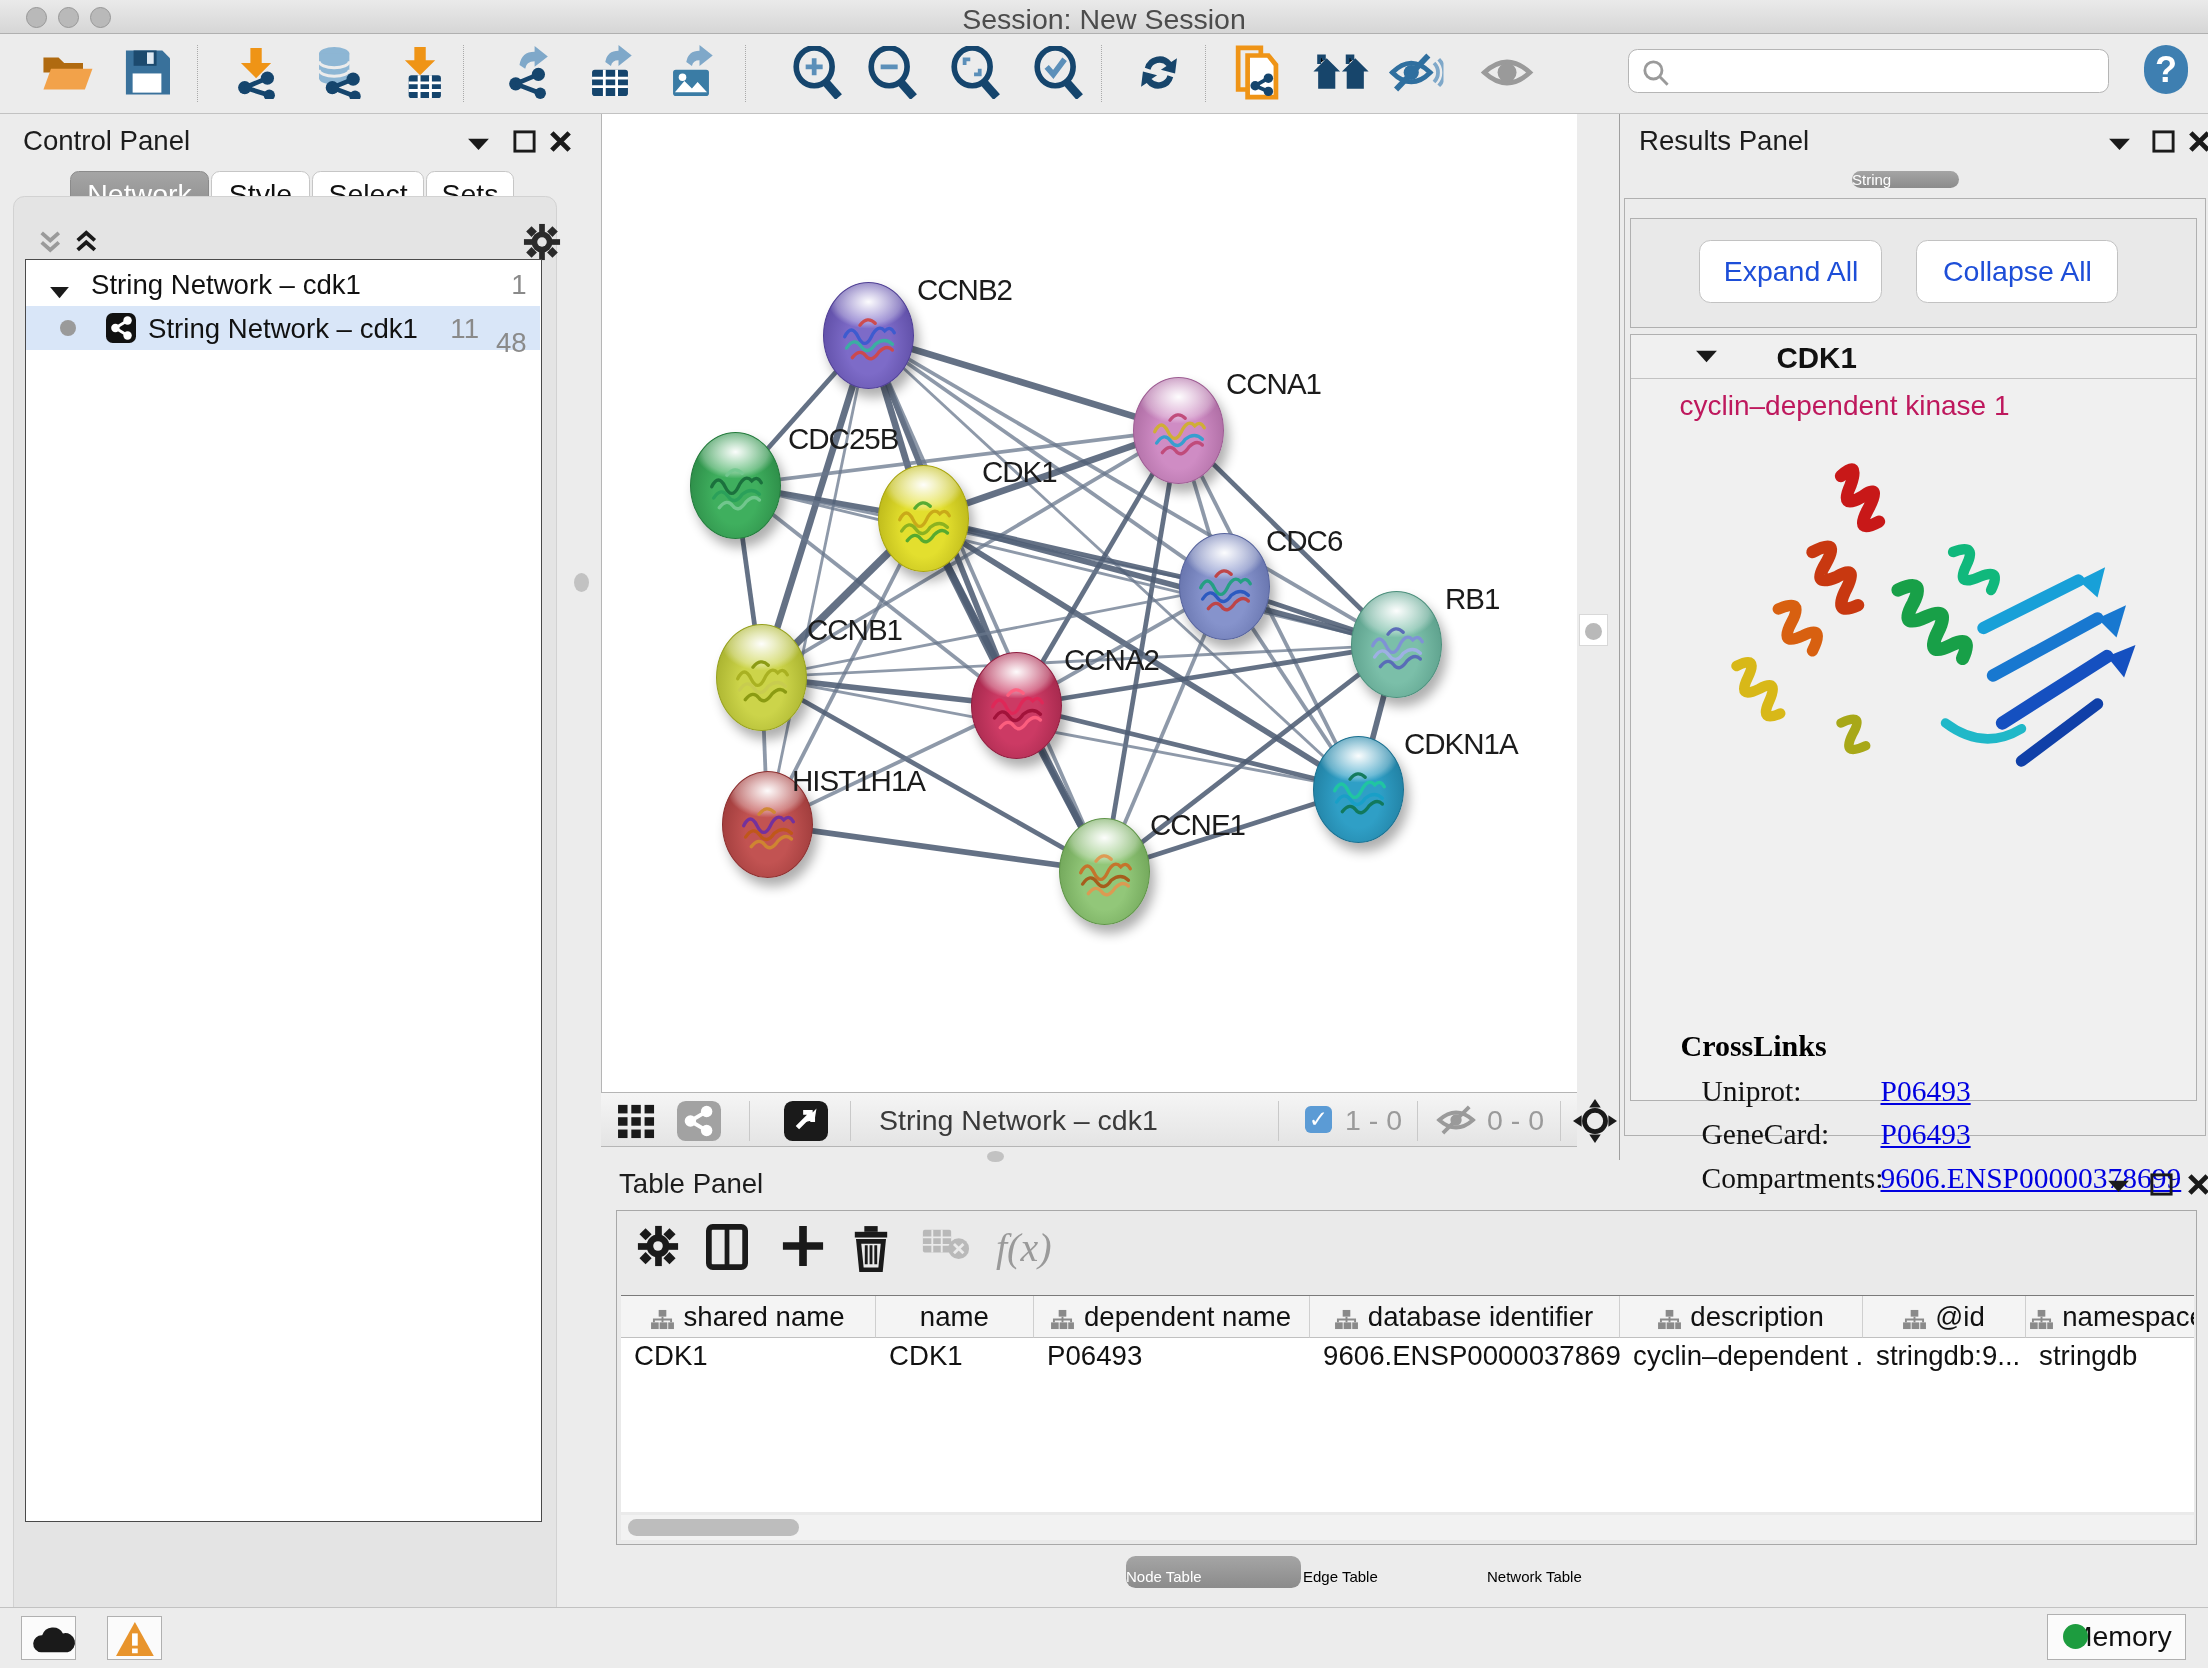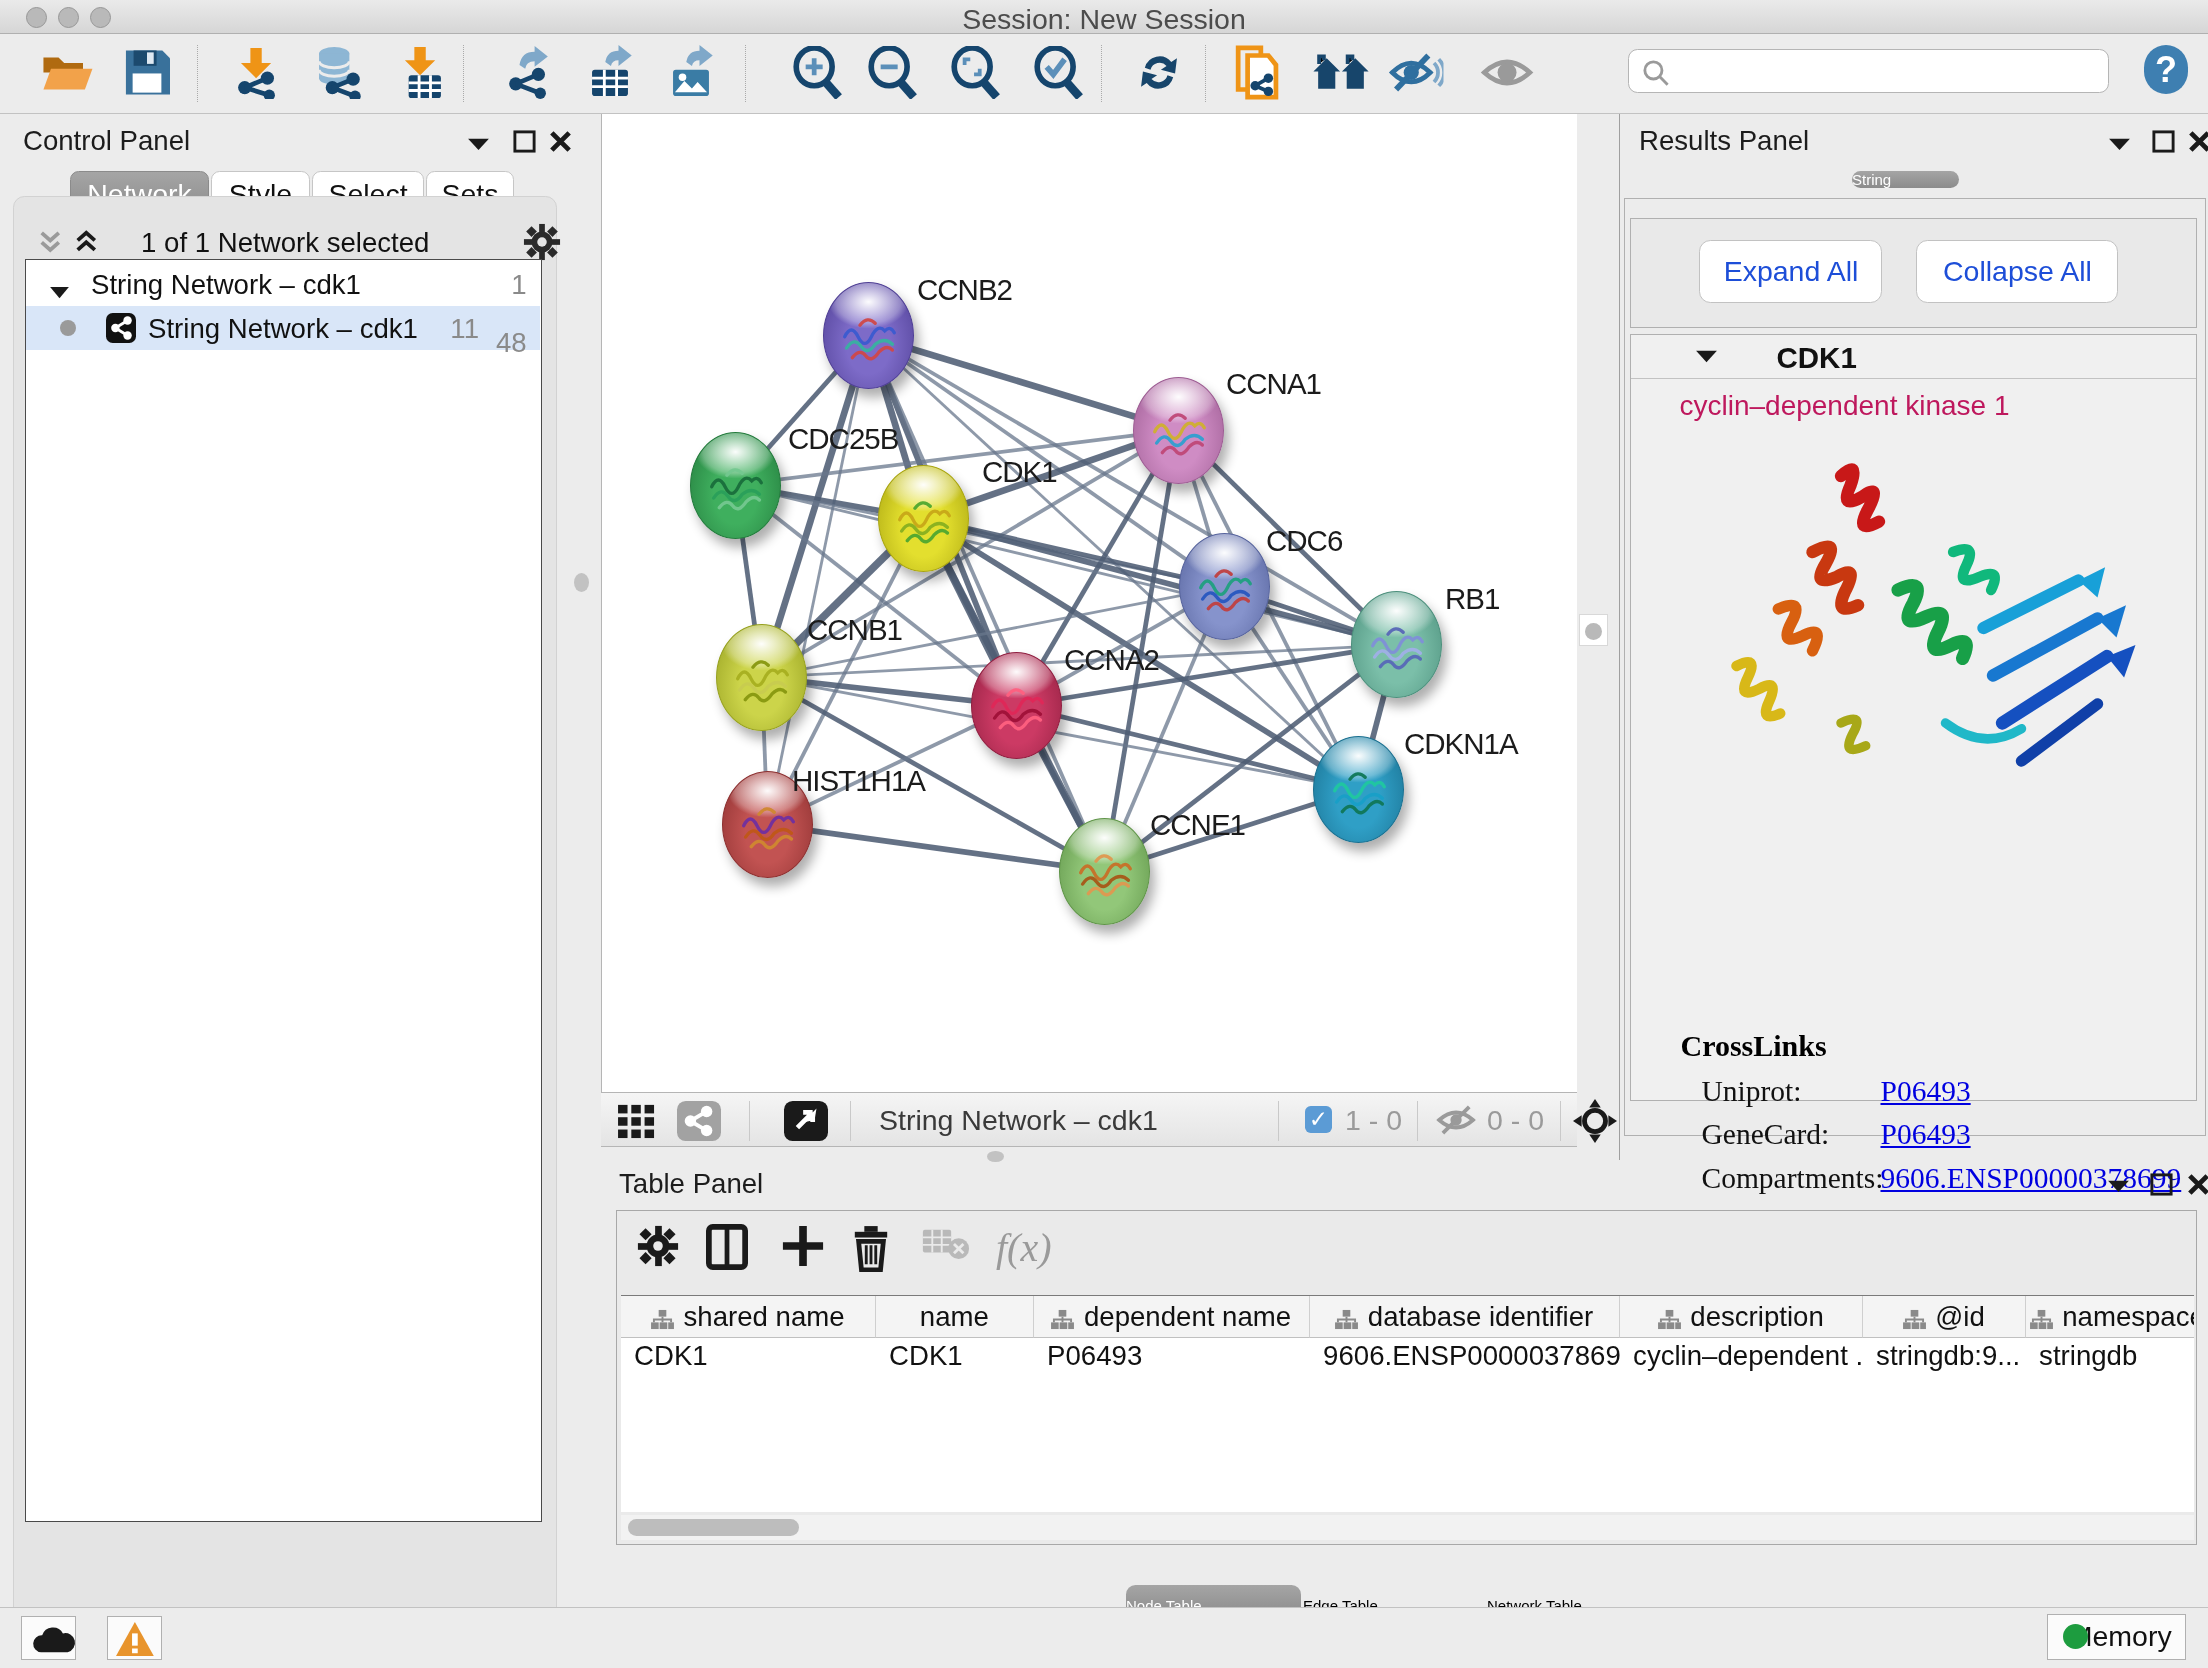--- a/index.html
+++ b/index.html
@@ -106,21 +106,21 @@
   #tbl { position:absolute; left:3.8px; top:84px; width:1573px; height:217px; background:#fff;
     border-top:1.9px solid #7a7a7a; overflow:hidden; }
   .th-cell { position:absolute; top:0; height:42px; background:#f4f4f4; border-right:1px solid #cfcfcf;
     border-bottom:1px solid #c0c0c0; font-size:27.6px; color:#111; }
   .th-inner { position:absolute; left:0; right:0; top:4.8px; text-align:center; }
   .th-inner svg { vertical-align:-3.8px; margin-right:9.5px; }
   .td-cell { position:absolute; top:44px; height:38px; font-size:27.6px; color:#111; padding-left:13.3px;
     white-space:nowrap; overflow:hidden; }
   #tp-scroll { position:absolute; left:3.8px; top:304px; width:1573px; height:25px; background:#f2f2f2; }
   #tp-thumb { position:absolute; left:7.6px; top:3.8px; width:171px; height:17px; background:#bdbdbd; border-radius:8.6px; }
-  #tp-tabs .tab { line-height:42px; height:32px;margin-top:29px; }
+  #tp-tabs .tab { line-height:42px; height:32px; }
 
   
   #statusbar { position:absolute; left:0; top:1607px; width:2208px; height:61px;
     background:#ececec; border-top:1px solid #c2c2c2; }
   .sb-btn { position:absolute; top:7.6px; width:55px; height:44px; background:#fbfbfb;
     border:1.9px solid #b0b0b0; cursor:pointer; }
   #memory-btn { position:absolute; left:2047px; top:5.7px; width:139px; height:46px;
     background:#fbfbfb; border:1.9px solid #b0b0b0; font-size:28.5px; color:#111;
     text-align:right; line-height:42px; padding-right:13.3px; cursor:pointer; }
   #memory-dot { position:absolute; left:15px; top:9.5px; width:25px; height:25px;
@@ -324,21 +324,20 @@
       <span class="ph-btn" style="left:23px; top:7.6px"><svg width="28.5" height="28.5" viewBox="0 0 30 30">
             <g stroke="#9a9a9a" stroke-width="4" fill="none">
               <path d="M6 4 l9 8 9 -8 M6 14 l9 8 9 -8"></path>
             </g>
           </svg></span>
       <span class="ph-btn" style="left:59px; top:7.6px"><svg width="28.5" height="28.5" viewBox="0 0 30 30">
             <g stroke="#1a1a1a" stroke-width="4" fill="none">
               <path d="M6 12 l9 -8 9 8 M6 22 l9 -8 9 8"></path>
             </g>
           </svg></span>
-      <div class="txt">1 of 1 Network selected</div>
       <span class="ph-btn" style="left:510px; top:1.9px">
         <svg width="38" height="38" viewBox="0 0 40 40">
             <g fill="#2a2a2a">
               <circle cx="20" cy="20" r="11"></circle>
               <g id="teeth">
                 <rect x="17" y="1" width="6" height="10"></rect>
                 <rect x="17" y="29" width="6" height="10"></rect>
                 <rect x="1" y="17" width="10" height="6"></rect>
                 <rect x="29" y="17" width="10" height="6"></rect>
                 <rect x="5" y="5" width="8" height="8" transform="rotate(45 9 9)"></rect>

